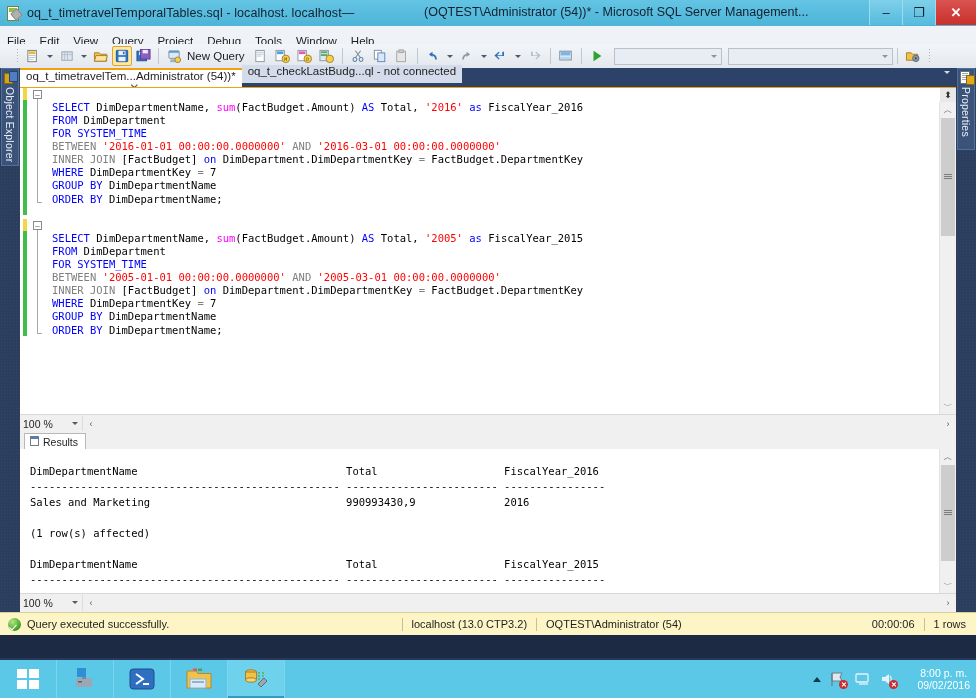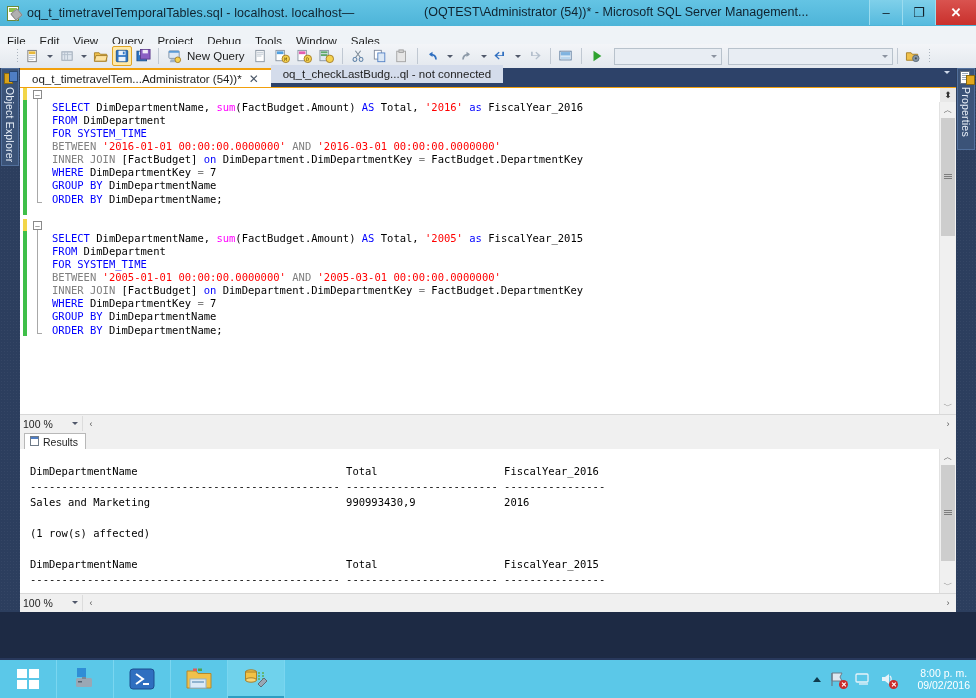--- a/index.html
+++ b/index.html
@@ -158,22 +158,23 @@
   }
 
   
   .tabstrip {
     position: absolute; left: 0; top: 0; width: 936px; height: 19px;
     background: #2d4269;
     display: flex; align-items: flex-end;
   }
   .doctab {
     height: 18px; display: flex; align-items: center;
-    padding: 0 12px; font-size: 11.5px; box-sizing: border-box;
+    padding: 0 6px; font-size: 11.5px; box-sizing: border-box;
     white-space: nowrap;
+    flex-direction: column;
   }
   .doctab.active {
     background: #ffffff; color: #1e1e1e;
     border-top: 2px solid #f2a00c;
     height: 19px;
   }
   .doctab.inactive {
     background: #d4dceb; color: #1e1e1e; height: 18px;
     margin-bottom: 4px;
   }
@@ -424,21 +425,21 @@
 
   <div class="menubar">
     <div class="menu-item">File</div>
     <div class="menu-item">Edit</div>
     <div class="menu-item">View</div>
     <div class="menu-item">Query</div>
     <div class="menu-item">Project</div>
     <div class="menu-item">Debug</div>
     <div class="menu-item">Tools</div>
     <div class="menu-item">Window</div>
-    <div class="menu-item">Sales</div>
+    <div class="menu-item">Help</div>
   </div>
 
   <div class="toolbar">
     <div class="grip"></div>
 
     <div class="tb-btn">
       <svg width="15" height="15" viewBox="0 0 16 16">
           <rect x="2" y="1.5" width="9" height="12" fill="#fff" stroke="#7a7a7a"></rect>
           <rect x="3" y="2.5" width="7" height="3" fill="#e8b93b"></rect>
           <rect x="3" y="6.5" width="7" height="1" fill="#b9c3ce"></rect>
@@ -746,20 +747,33 @@
         </div>
         <div class="hscroll">
           <div class="hs-arrow">‹</div>
           <div class="hs-track"></div>
           <div class="hs-arrow">›</div>
         </div>
       </div>
     </div>
   </div>
 
+  <div class="statusbar">
+    <span class="ok-icon"></span>
+    <span>Query executed successfully.</span>
+    <span style="flex:1"></span>
+    <span class="sb-sep"></span>
+    <span>localhost (13.0 CTP3.2)</span>
+    <span class="sb-sep"></span>
+    <span>OQTEST\Administrator (54)</span>
+    <span style="width:190px"></span>
+    <span>00:00:06</span>
+    <span class="sb-sep"></span>
+    <span style="margin-right:10px;">1 rows</span>
+  </div>
 
   <div class="bottombar">
     <span style="width:612px"></span>
     <span class="save-icon"></span>
     <span>Ln 10</span>
     <span style="width:62px"></span>
     <span>Col 87</span>
     <span style="width:58px"></span>
     <span>Ch 87</span>
     <span style="flex:1"></span>

